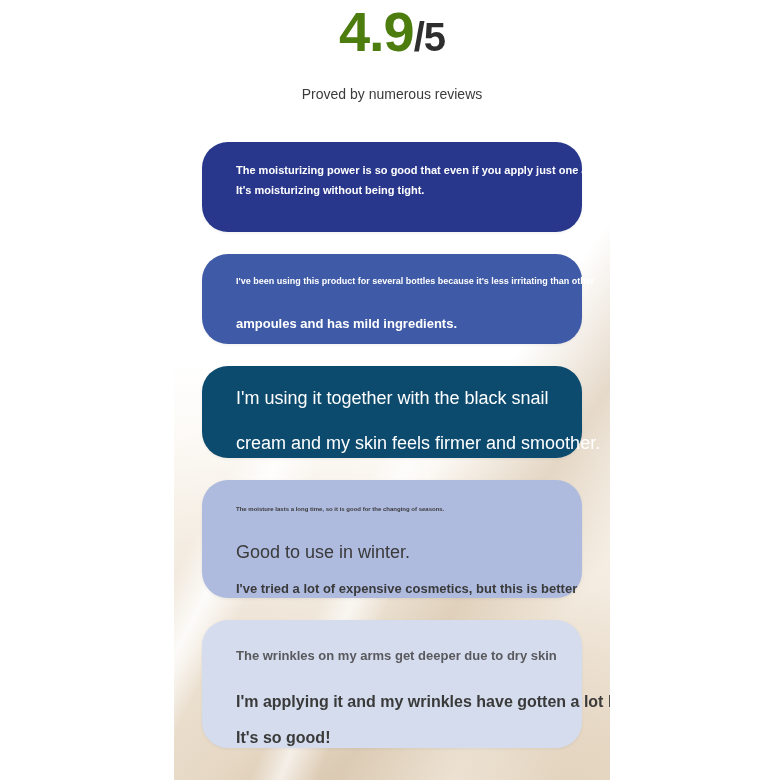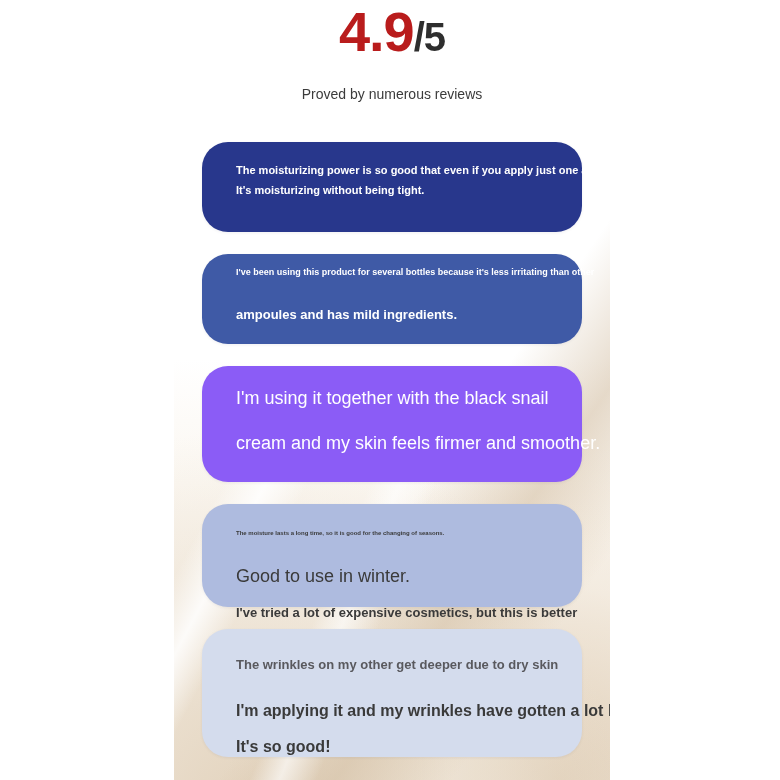--- a/index.html
+++ b/index.html
@@ -44,21 +44,21 @@
     padding-top: 4px;
     text-align: center;
   }
   #score-line {
     line-height: 1;
     white-space: nowrap;
   }
   #score-value {
     font-size: 56px;
     font-weight: 700;
-    color: #b91c1c;
+    color: #4d7c0f;
     letter-spacing: -1px;
   }
   #score-max {
     font-size: 40px;
     font-weight: 600;
     color: #2e2e2e;
     letter-spacing: -1px;
   }
   #headline {
     margin-top: 26px;
@@ -87,23 +87,23 @@
     box-shadow: 0 1px 3px rgba(70,70,90,.08);
   }
   .review-line {
     display: block;
     margin: 0;
     padding: 0 0 0 34px;
     white-space: nowrap;
   }
   
   .card-1 { background: #28378c; height: 90px; padding-top: 22px; }
-  .card-2 { background: #3f5aa6; height: 90px; padding-top: 13px; }
-  .card-3 { background: #8b5cf6; height: 116px; padding-top: 22px; }
-  .card-4 { background: #aebbdf; height: 103px; padding-top: 26px; }
+  .card-2 { background: #3f5aa6; height: 90px; padding-top: 22px; }
+  .card-3 { background: #0c4a6e; height: 92px; padding-top: 22px; }
+  .card-4 { background: #aebbdf; height: 118px; padding-top: 26px; }
   .card-5 { background: #d4dced; height: 128px; padding-top: 28px; }
 
   
   .t-xxs { font-size: 6px;  font-weight: 600; }
   .t-xs  { font-size: 9px;  font-weight: 600; }
   .t-sm  { font-size: 11px; font-weight: 600; }
   .t-md  { font-size: 13px; font-weight: 600; }
   .t-lg  { font-size: 16px; font-weight: 600; }
   .t-xl  { font-size: 18px; font-weight: 500; }
 
@@ -147,20 +147,20 @@
         <span class="review-line t-xl on-dark sp-12">cream and my skin feels firmer and smoother.</span>
       </div>
 
       <div class="review-card card-4">
         <span class="review-line t-xxs on-light">The moisture lasts a long time, so it is good for the changing of seasons.</span>
         <span class="review-line t-xl on-light sp-18">Good to use in winter.</span>
         <span class="review-line t-md on-light sp-14">I've tried a lot of expensive cosmetics, but this is better</span>
       </div>
 
       <div class="review-card card-5">
-        <span class="review-line t-md on-light-soft">The wrinkles on my other get deeper due to dry skin</span>
+        <span class="review-line t-md on-light-soft">The wrinkles on my arms get deeper due to dry skin</span>
         <span class="review-line t-lg on-light sp-18">I'm applying it and my wrinkles have gotten a lot lighter...</span>
         <span class="review-line t-lg on-light sp-14">It's so good!</span>
       </div>
 
     </div>
   </div>
 </div>
 
 </body></html>

